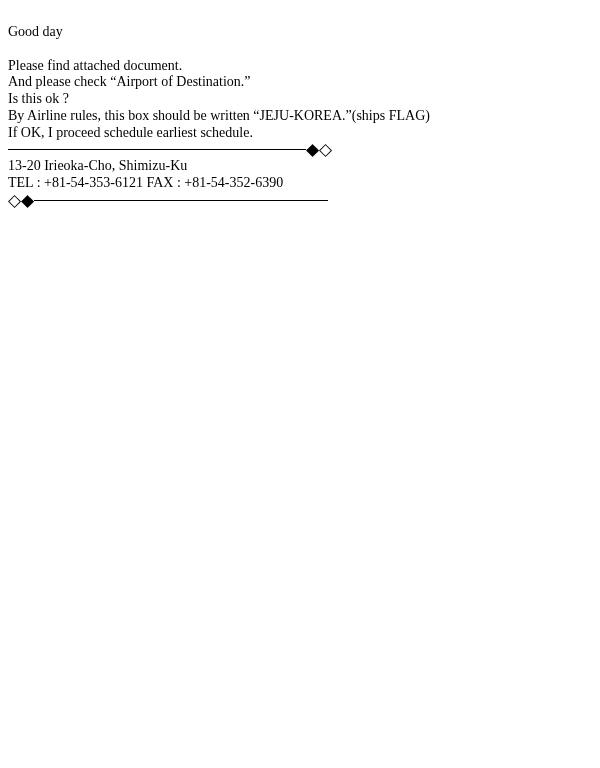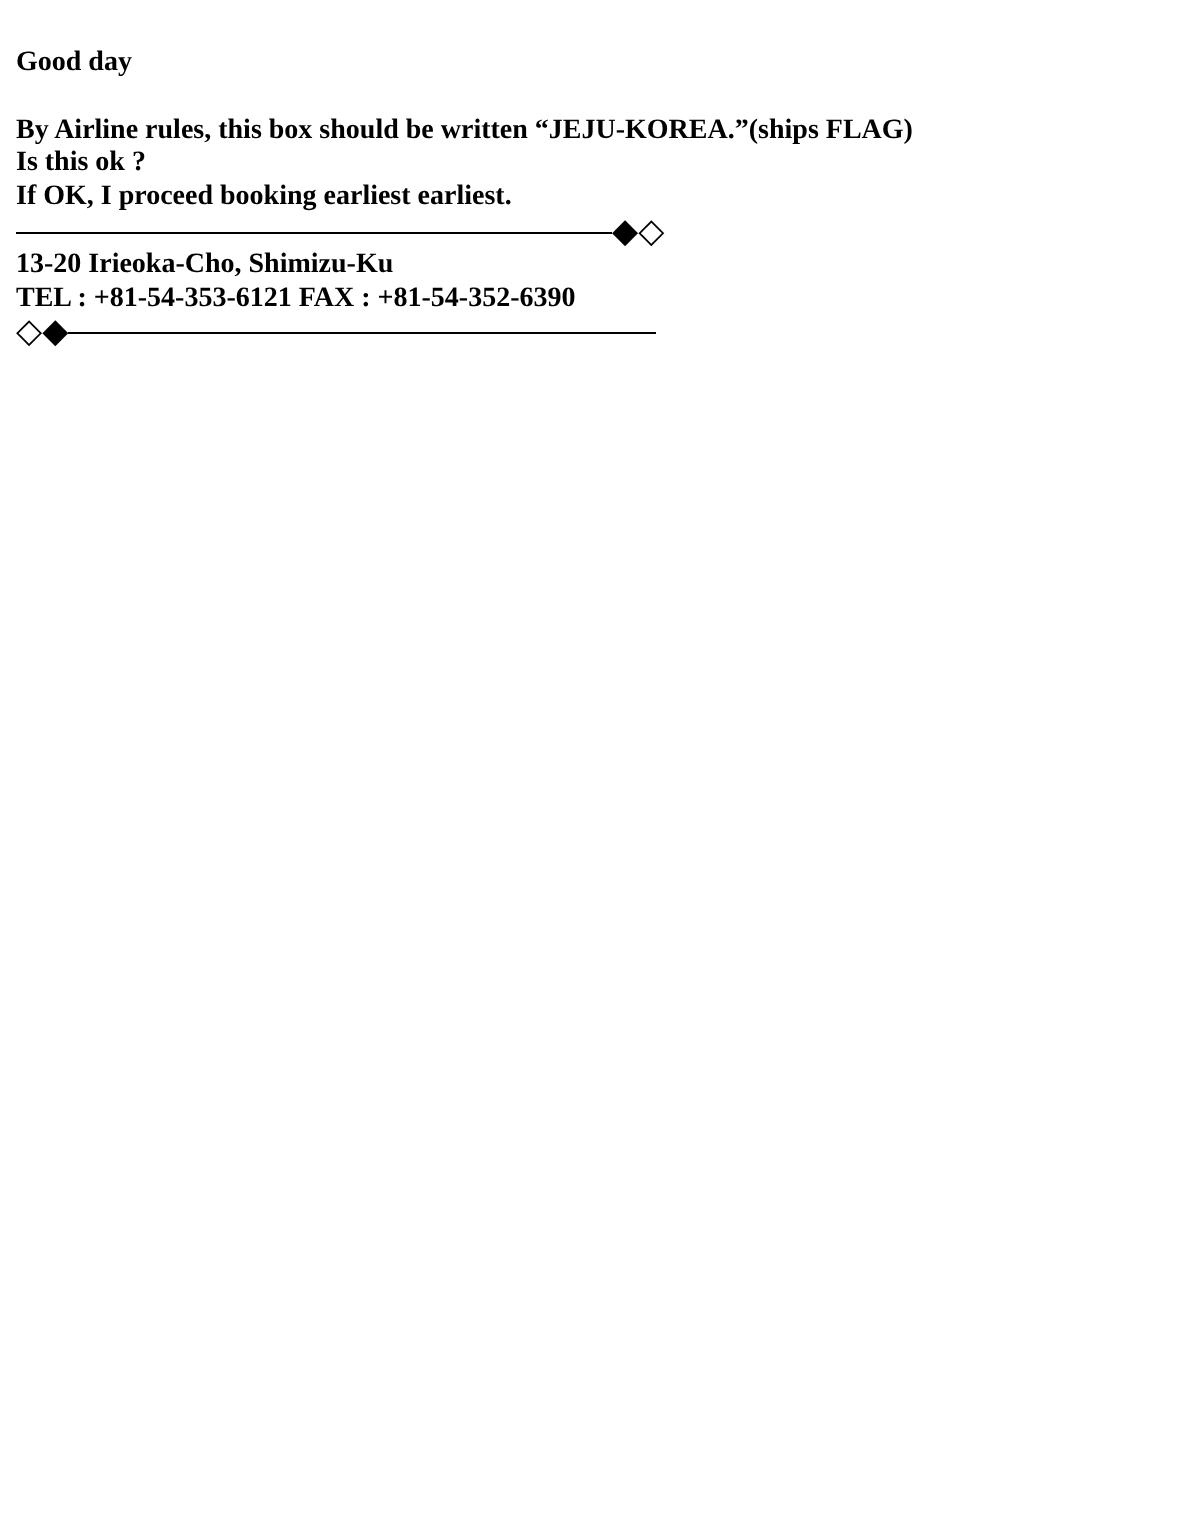--- a/index.html
+++ b/index.html
@@ -13,21 +13,20 @@
   .doc {
     padding: 24px 8px 0 8px;
     font-family: "Liberation Serif", serif;
     font-size: 14px;
     line-height: 16.8px;
     color: #000000;
   }
   .line {
     white-space: pre-wrap;
     min-height: 16.8px;
-    font-weight: bold;
   }
   .divider {
     display: flex;
     align-items: center;
     height: 16.8px;
   }
   .rule {
     height: 0;
     border-top: 1.5px solid #000000;
   }
@@ -42,23 +41,25 @@
   }
 </style>
 </head>
 <body>
 
 <div class="doc">
 
   <div class="line">Good day</div>
   <div class="line"></div>
 
+  <div class="line">Please find attached document.</div>
+  <div class="line">And please check “Airport of Destination.”</div>
+  <div class="line">Is this ok ?</div>
   <div class="line">By Airline rules, this box should be written “JEJU-KOREA.”(ships FLAG)</div>
-  <div class="line">Is this ok ?</div>
-  <div class="line">If OK, I proceed booking earliest earliest.</div>
+  <div class="line">If OK, I proceed schedule earliest schedule.</div>
 
   <div class="divider">
     <span class="rule rule-top"></span>
     <span class="diamonds">◆◇</span>
   </div>
 
   <div class="line">13-20 Irieoka-Cho, Shimizu-Ku</div>
   <div class="line">TEL : +81-54-353-6121 FAX : +81-54-352-6390</div>
 
   <div class="divider">

